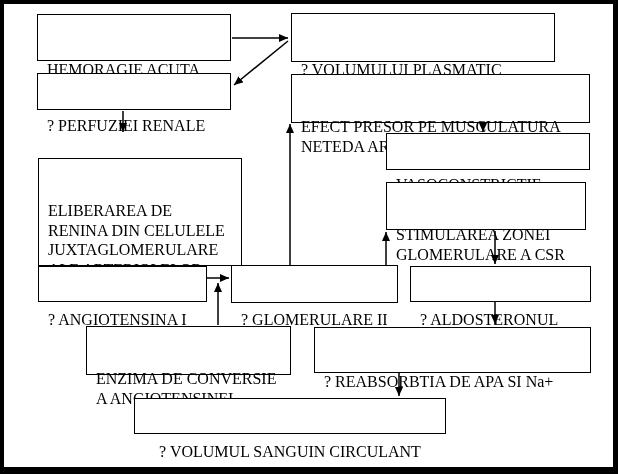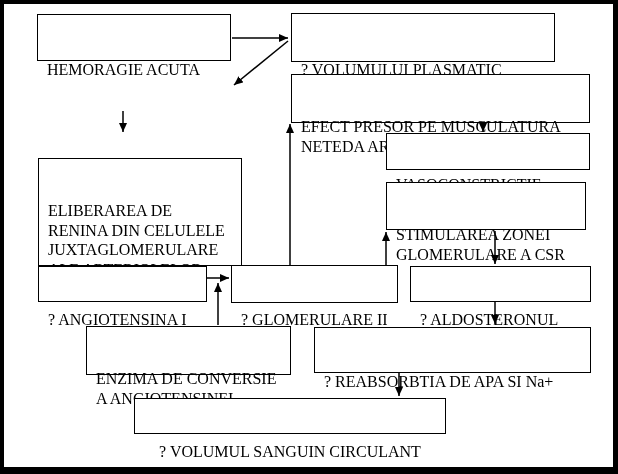--- a/index.html
+++ b/index.html
@@ -74,20 +74,23 @@
   </svg>
 
   <div class="node n-hemoragie">
     <span class="lbl">HEMORAGIE ACUTA</span>
   </div>
 
   <div class="node n-volum-plasmatic">
     <span class="lbl">? VOLUMULUI PLASMATIC</span>
   </div>
 
+  <div class="node n-perfuzie">
+    <span class="lbl">? PERFUZIEI RENALE</span>
+  </div>
 
   <div class="node n-efect-presor">
     <span class="lbl">EFECT PRESOR PE MUSCULATURA
 NETEDA ARTERIALA</span>
   </div>
 
   <div class="node n-eliberare">
     <span class="lbl">ELIBERAREA DE
 RENINA DIN CELULELE
 JUXTAGLOMERULARE

